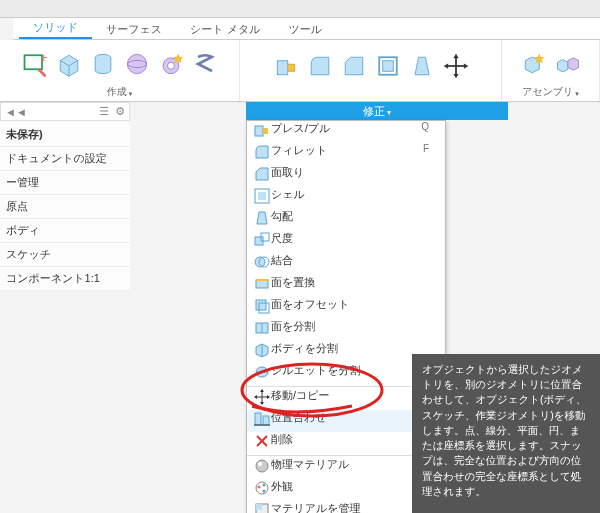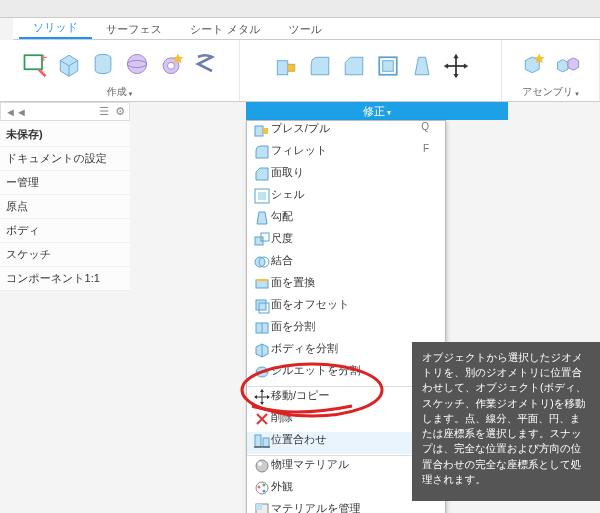--- a/index.html
+++ b/index.html
@@ -23,21 +23,21 @@
   .dd-item .dots{position:absolute; right:4px; top:3px; font-size:12px; color:#777;}
   .dd-sep{height:1px; background:#ddd; margin:1px 0;}
   .dd-icon{width:18px;height:18px;display:flex;align-items:center;justify-content:center; flex:none;}
   .dd-icon svg{width:18px;height:18px;}
   
   .browser { position:absolute; left:0; top:102px; width:130px; background:#f9f9f9; font-size:11px; }
   .browser-row{padding:4px 6px; border-bottom:1px solid #eee; background:#fcfcfc;}
   .browser-title-line{display:flex; align-items:center; gap:4px; background:#fff; border:1px solid #ddd; padding:2px 4px; margin-bottom:2px;}
   .browser-icons{display:flex; gap:6px; margin-left:auto;}
   
-  .tooltip{position:absolute; right:0; bottom:12px; width:188px; background:#555; color:#fff; font-size:10.5px; line-height:1.45; padding:8px 10px;margin-left:44px;}
+  .tooltip{position:absolute; right:0; bottom:0; width:188px; background:#555; color:#fff; font-size:10.5px; line-height:1.45; padding:8px 10px;margin-left:44px;}
   
   .circle-anno{position:absolute; left:232px; top:358px; width:160px; height:64px; pointer-events:none;}
   .circle-anno svg{width:100%;height:100%;}
 </style>
 </head>
 <body>
 
 <div class="topbar"></div>
 
 <div class="tabs">
@@ -282,40 +282,40 @@
           <line x1="2" y1="9" x2="16" y2="9" stroke="#333"></line>
           <polygon points="9,1 7,4 11,4" fill="#333"></polygon>
           <polygon points="9,17 7,14 11,14" fill="#333"></polygon>
           <polygon points="1,9 4,7 4,11" fill="#333"></polygon>
           <polygon points="17,9 14,7 14,11" fill="#333"></polygon>
         </svg>
       </span>
       <span>移動/コピー</span>
       <span class="dots">⋮</span>
     </div>
-  <div class="dd-item">
-      <span class="dd-icon">
-        <svg viewBox="0 0 18 18">
-          <line x1="4" y1="4" x2="14" y2="14" stroke="#d33" stroke-width="2"></line>
-          <line x1="14" y1="4" x2="4" y2="14" stroke="#d33" stroke-width="2"></line>
-        </svg>
-      </span>
-      <span>削除</span>
-      <span class="shortcut">Del</span>
-    </div>
   <div class="dd-item" style="background:#eaf4fc;">
       <span class="dd-icon">
         <svg viewBox="0 0 18 18">
           <rect x="2" y="3" width="6" height="12" fill="#bfe1f5" stroke="#5ba3d0"></rect>
           <rect x="10" y="6" width="6" height="9" fill="#bfe1f5" stroke="#5ba3d0"></rect>
           <line x1="1" y1="15" x2="17" y2="15" stroke="#333"></line>
         </svg>
       </span>
       <span>位置合わせ</span>
       <span class="dots">⋮</span>
+    </div>
+  <div class="dd-item">
+      <span class="dd-icon">
+        <svg viewBox="0 0 18 18">
+          <line x1="4" y1="4" x2="14" y2="14" stroke="#d33" stroke-width="2"></line>
+          <line x1="14" y1="4" x2="4" y2="14" stroke="#d33" stroke-width="2"></line>
+        </svg>
+      </span>
+      <span>削除</span>
+      <span class="shortcut">Del</span>
     </div>
   <div class="dd-sep"></div>
   <div class="dd-item">
       <span class="dd-icon">
         <svg viewBox="0 0 18 18">
           <circle cx="9" cy="9" r="6" fill="#ccc" stroke="#888"></circle>
           <circle cx="7" cy="7" r="2" fill="#fff"></circle>
         </svg>
       </span>
       <span>物理マテリアル</span>

